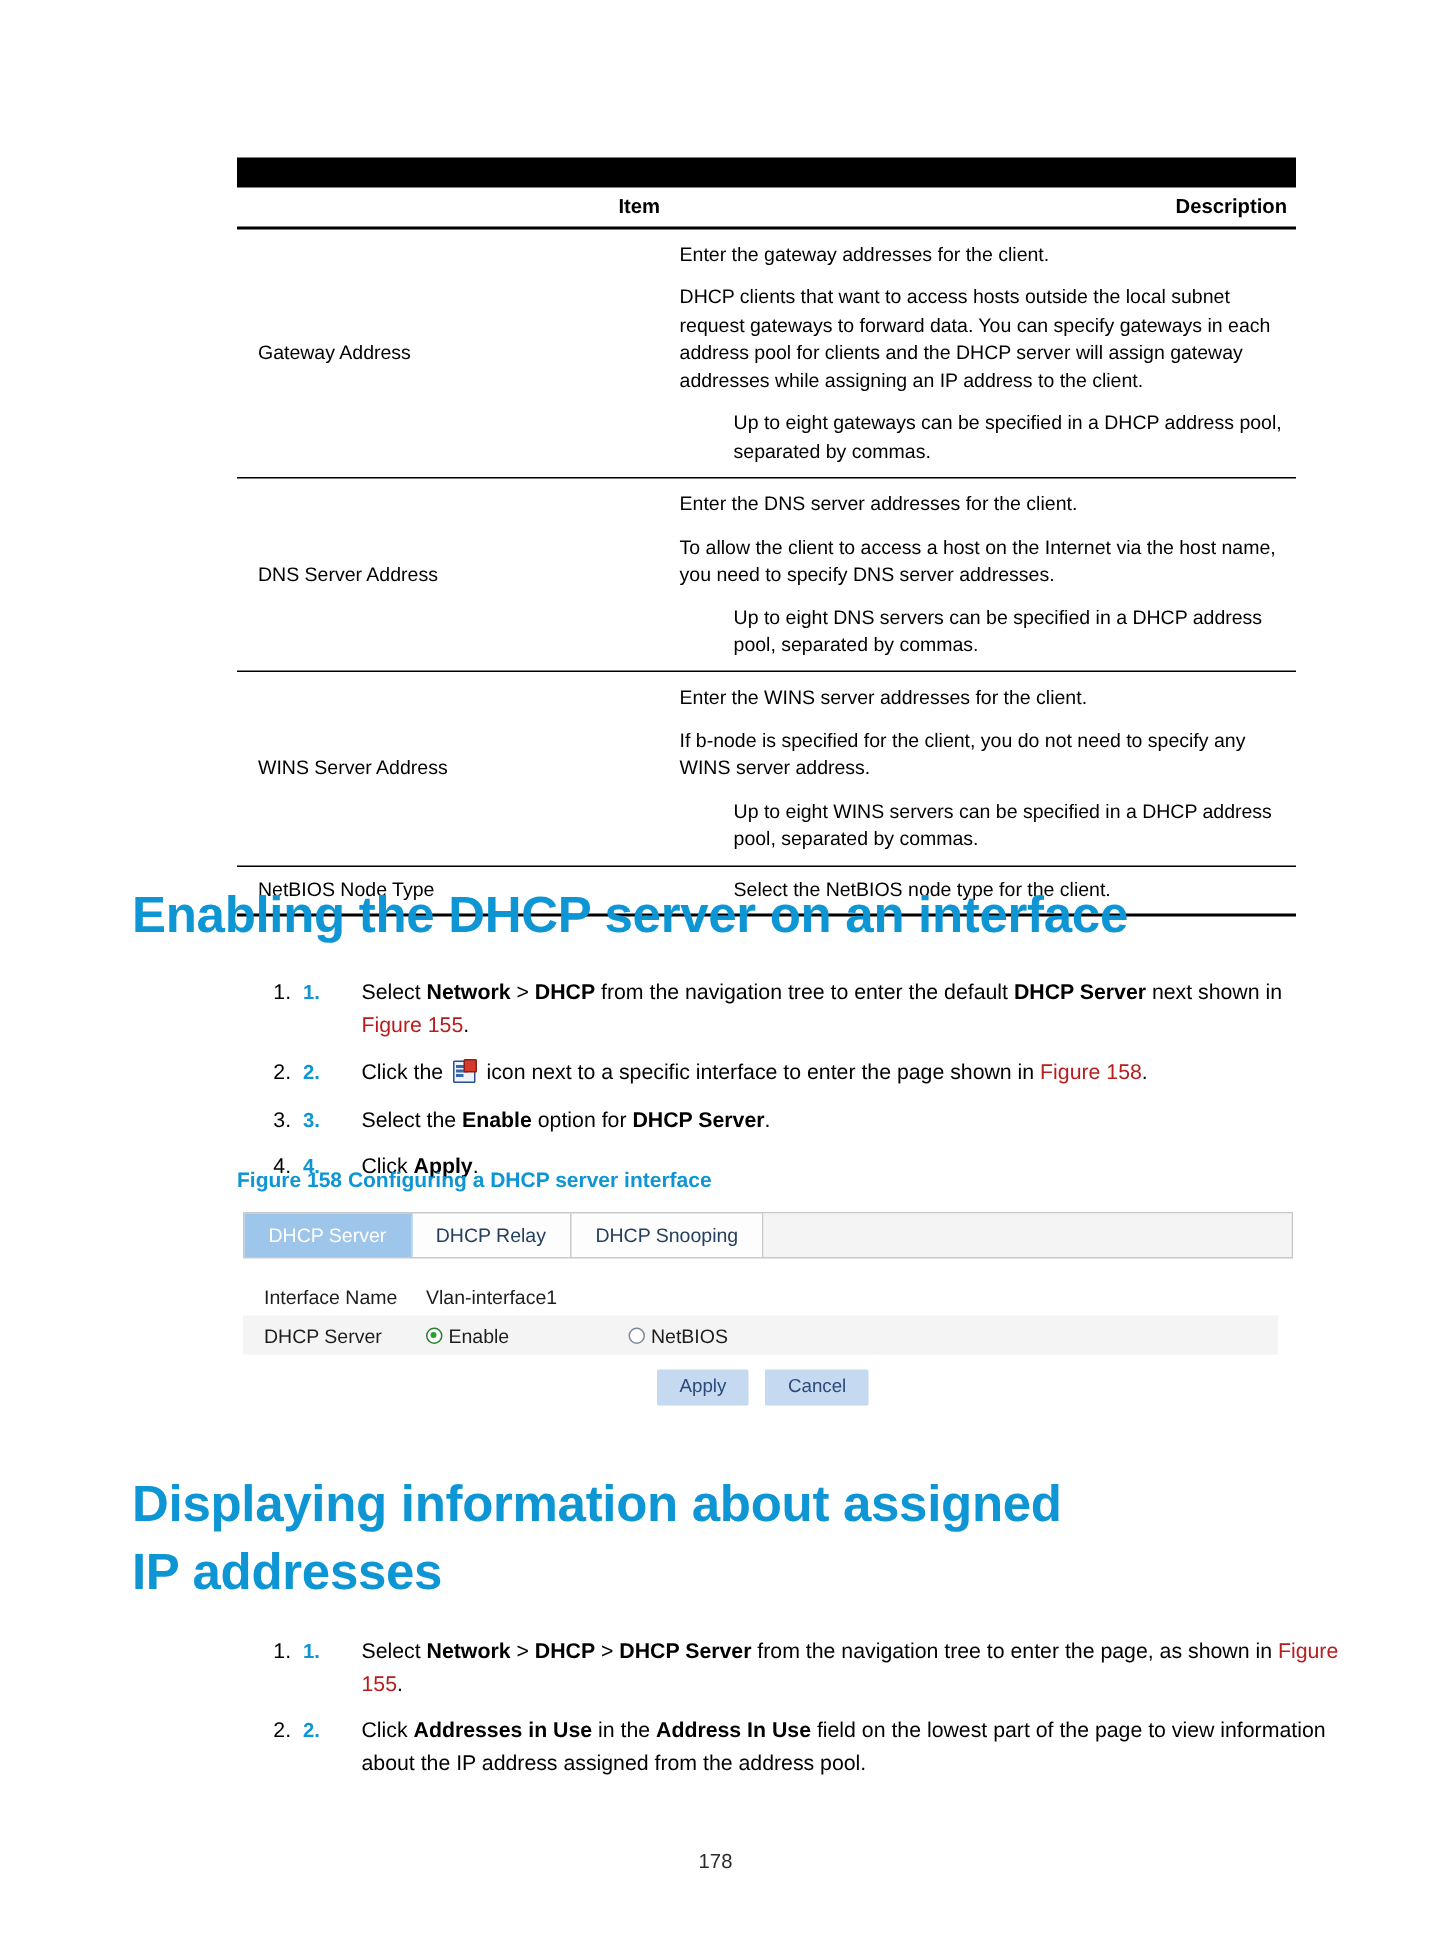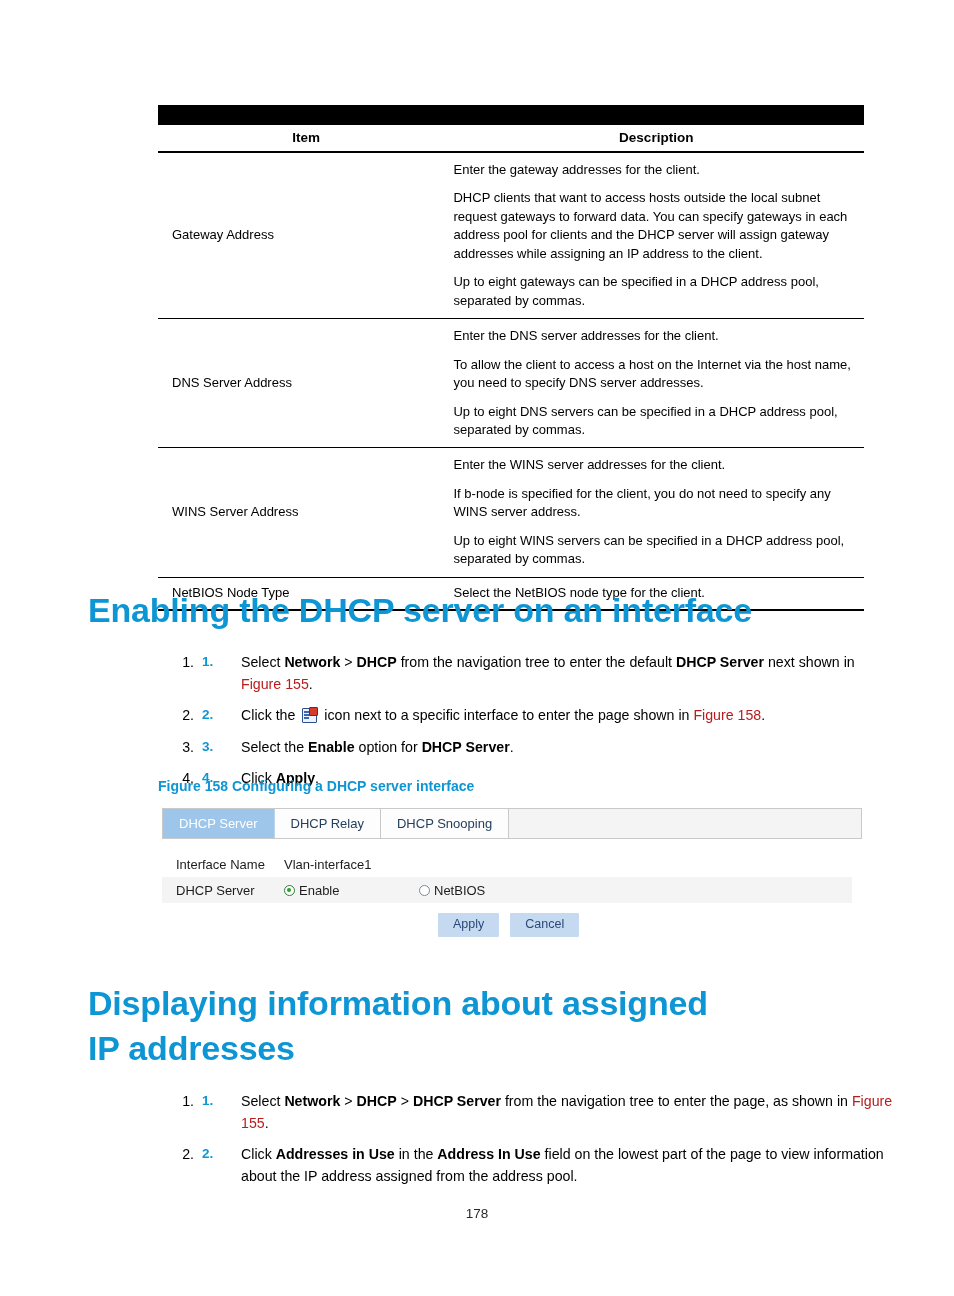--- a/index.html
+++ b/index.html
@@ -22,21 +22,21 @@
     left: 158px;
     top: 105px;
     width: 706px;
     border-collapse: collapse;
   }
   .param-table .rule-top {
     height: 4px;
     background: #000;
   }
   .param-table th {
-    text-align: center;
+    text-align: right;
     font-size: 13.5px;
     font-weight: bold;
     padding: 5px 0 6px 14px;
     vertical-align: bottom;
   }
   .param-table thead tr.head-row {
     border-bottom: 2.2px solid #000;
   }
   .param-table tbody tr {
     border-bottom: 1px solid #000;
@@ -48,21 +48,21 @@
     font-size: 13px;
     vertical-align: middle;
     padding: 8px 0 8px 14px;
     line-height: 1.42;
   }
   .col-item { width: 282px; }
   .col-desc { width: 424px; padding-right: 6px !important; }
   .desc-block p {
     margin: 0 0 10px 0;
   }
-  .desc-block p:last-child { margin-bottom: 0; }
+  .desc-block p:last-child { margin-bottom: 0; margin-left: 36px; }
   .td-desc { padding-left: 13px !important; }
   .row-tight td { padding-top: 6px; padding-bottom: 7px; }
 
   
   .h1 {
     position: absolute;
     left: 88px;
     font-family: "Liberation Sans", sans-serif;
     font-weight: bold;
     color: #0e96d4;
@@ -243,21 +243,21 @@
     padding: 3px 14px 4px 14px;
     border-radius: 1px;
     cursor: pointer;
     line-height: 1.2;
   }
 
   
   .page-number {
     position: absolute;
     left: 0;
-    top: 1206px;
+    top: 1233px;
     width: 954px;
     text-align: center;
     font-size: 13.5px;
     color: #2b2b2b;
   }
 </style>
 </head>
 <body>
 
 <table class="param-table">

